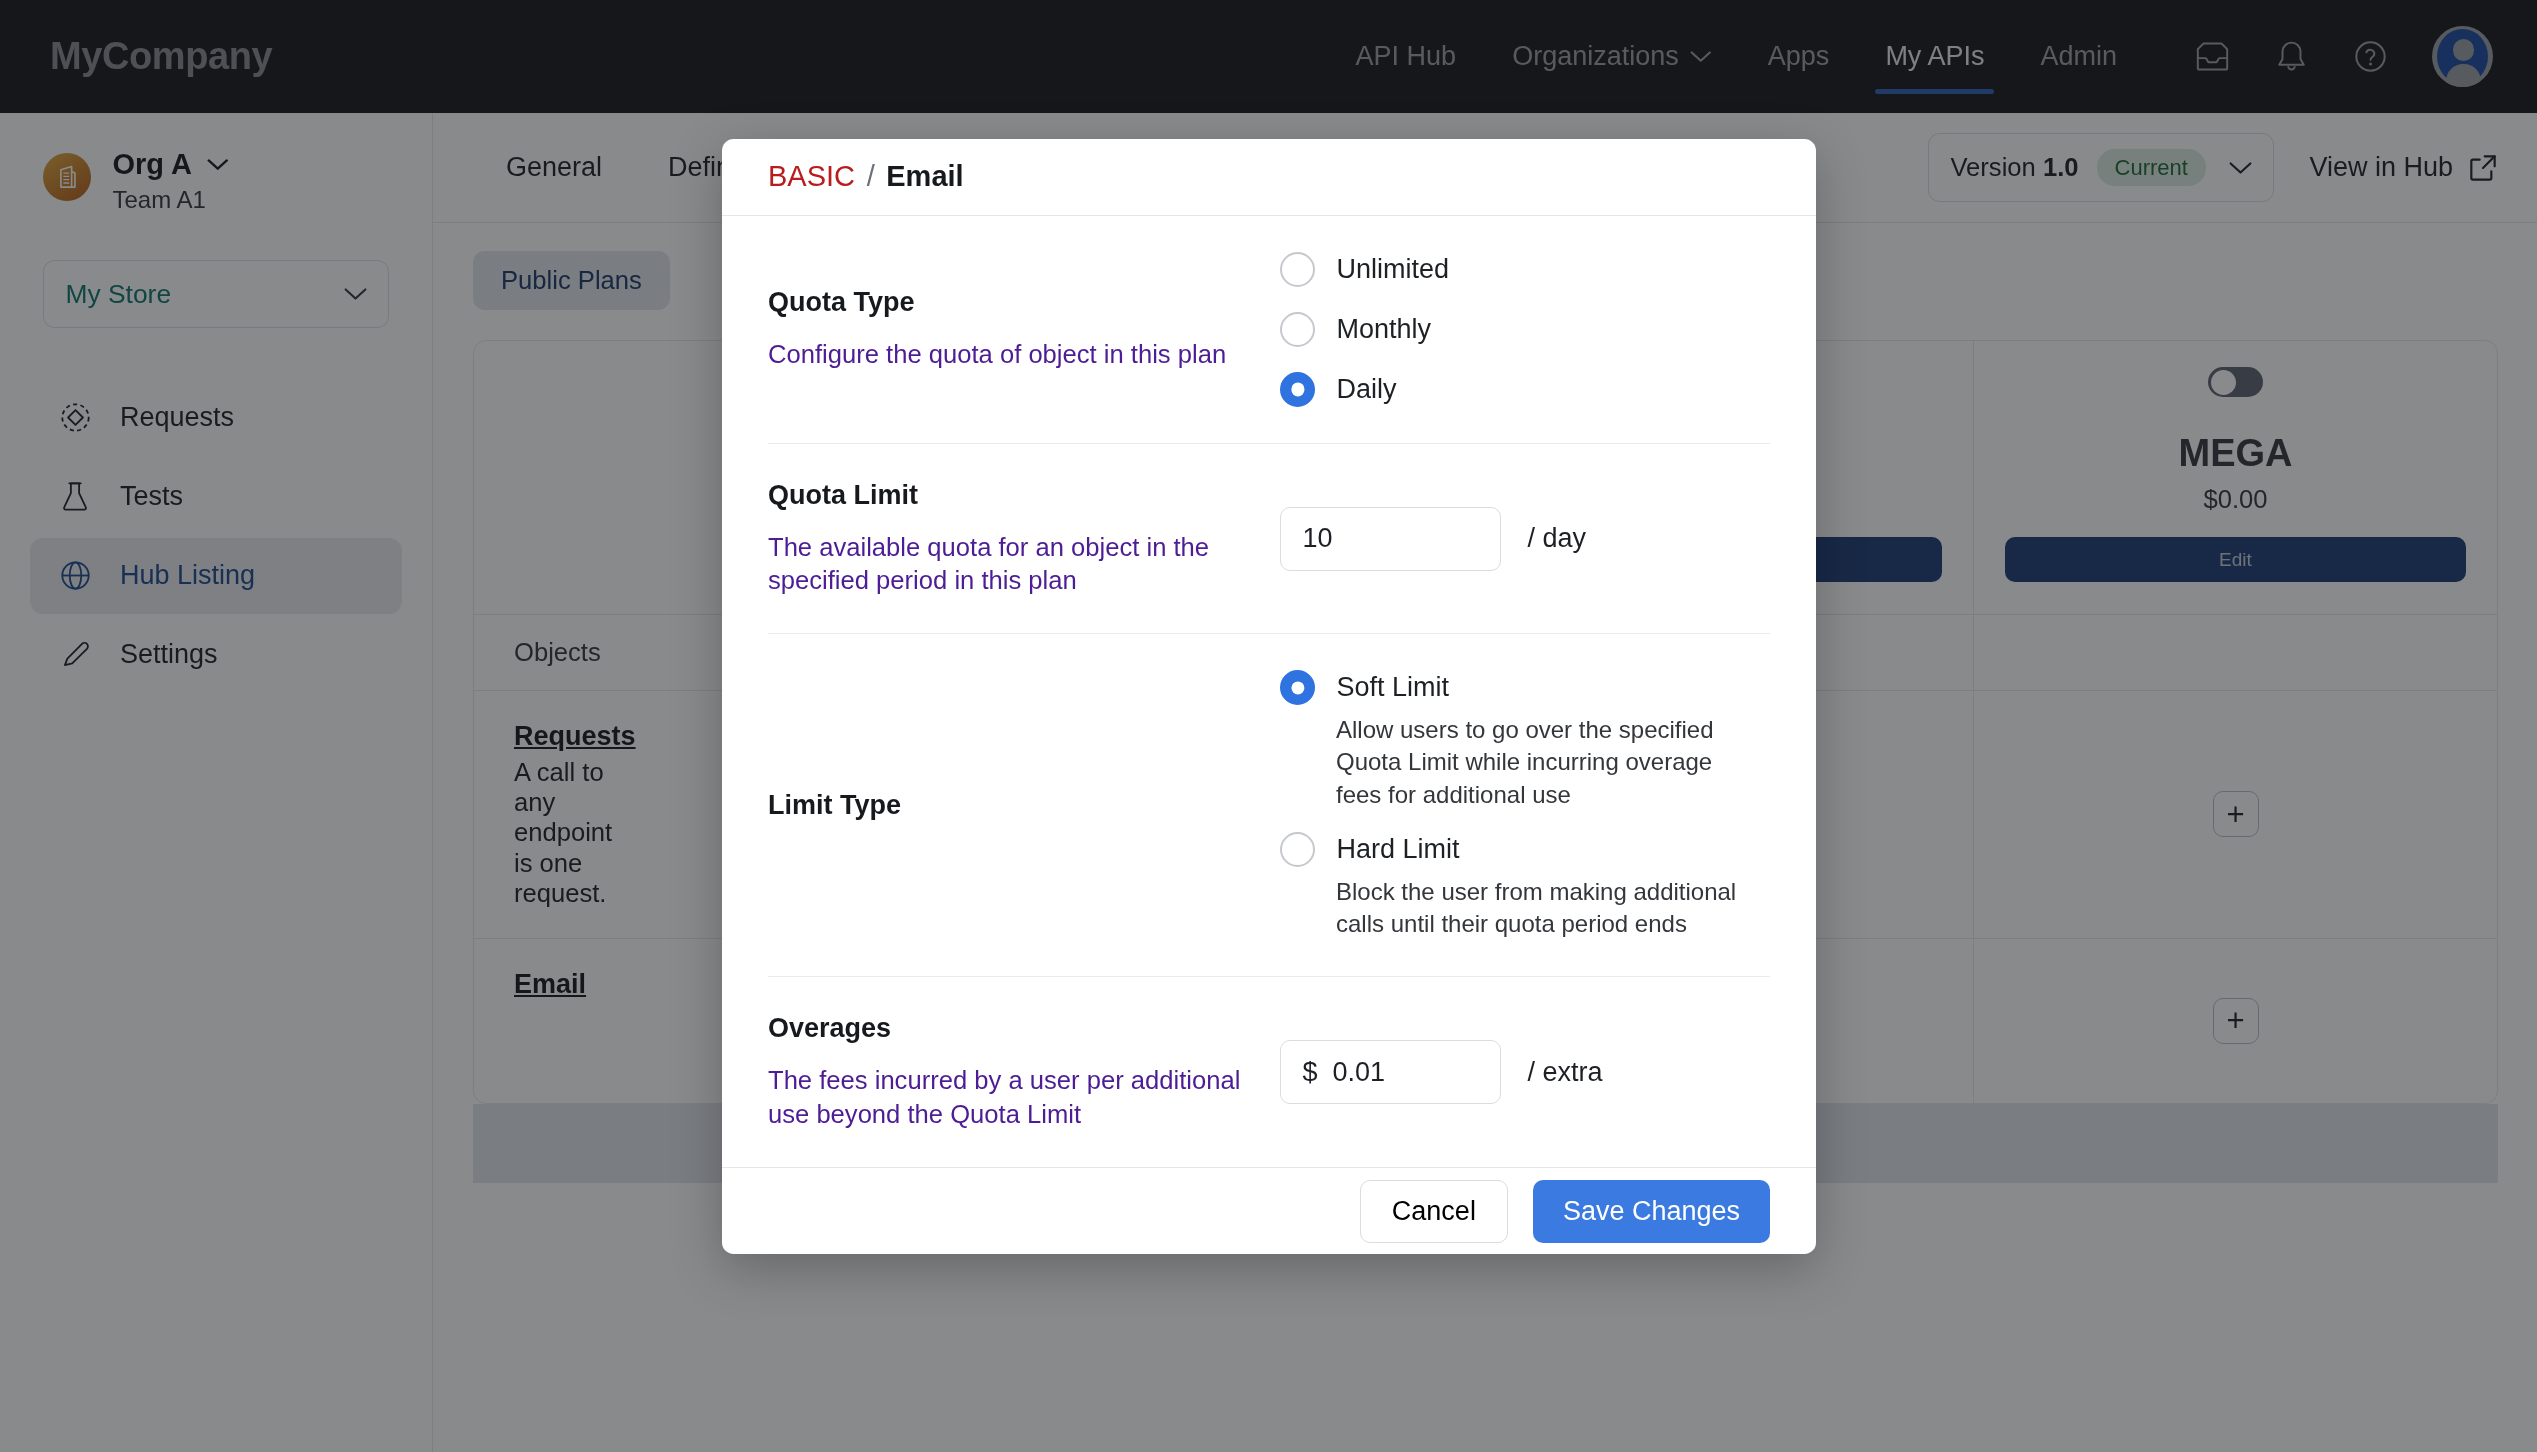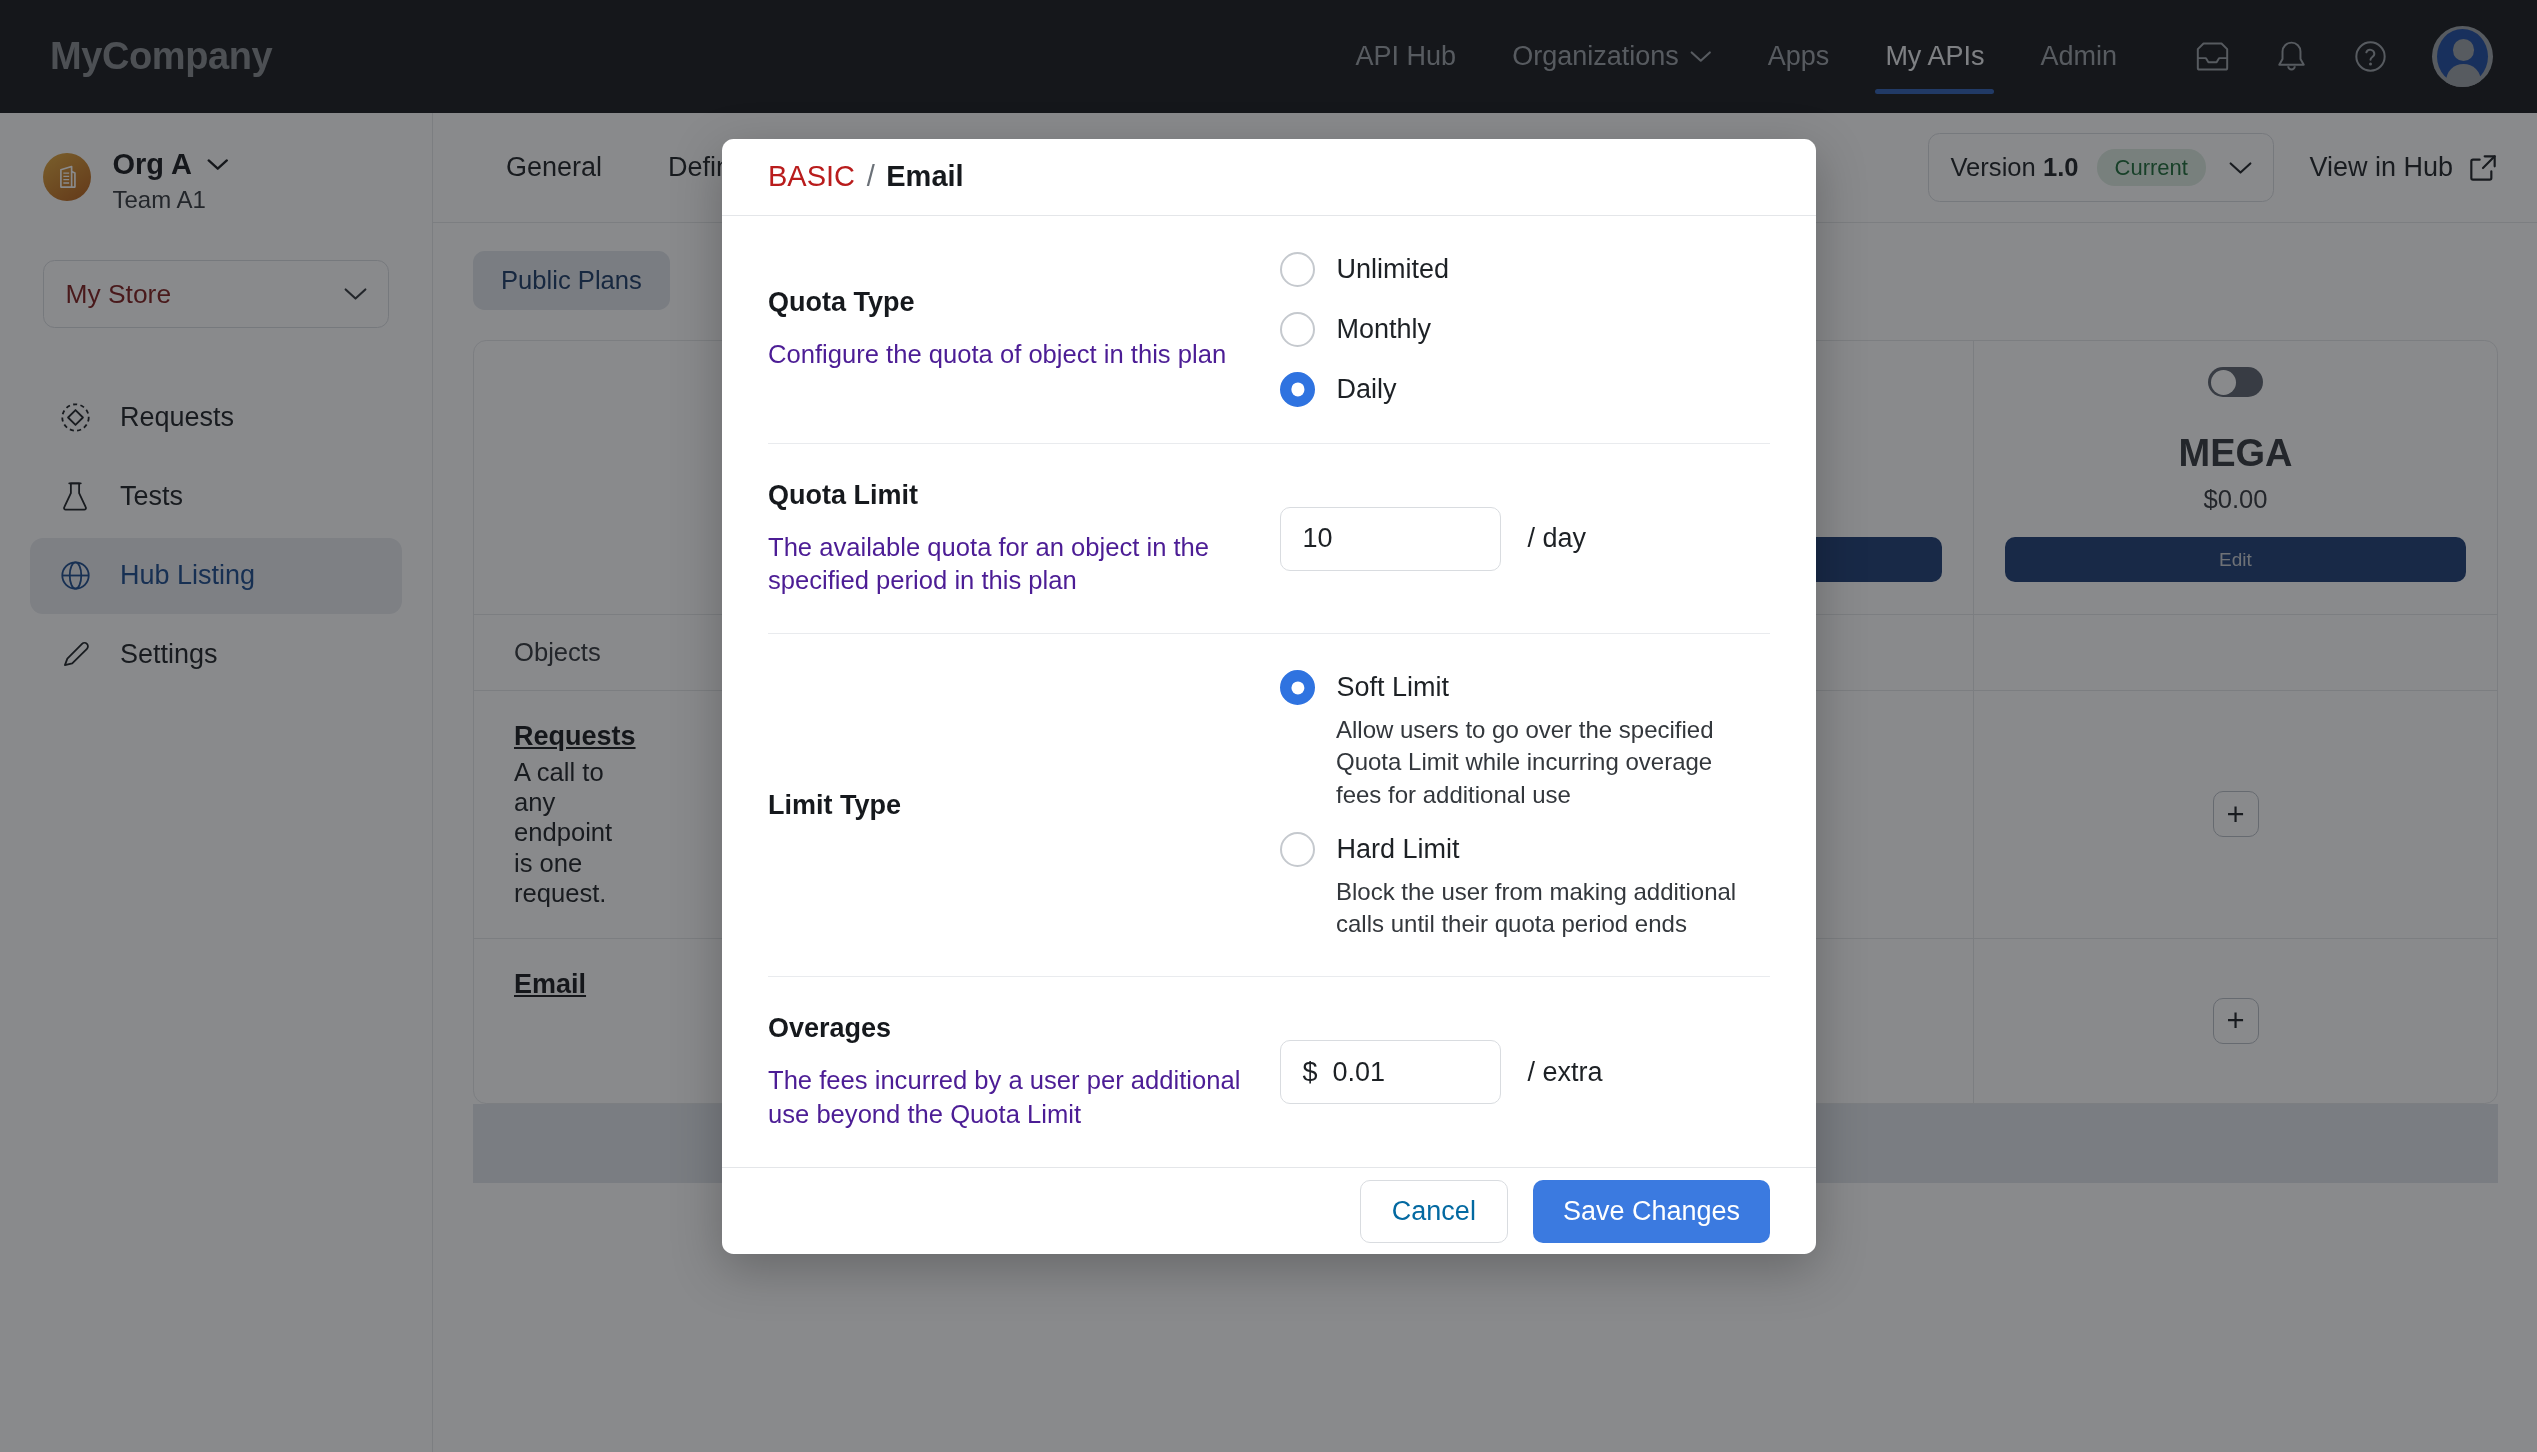--- a/index.html
+++ b/index.html
@@ -81,21 +81,21 @@
   .org-name { font-size: 29px; font-weight: 700; color: #16191d; }
   .org-caret { margin-left: 15px; color: #16191d; display: flex; }
   .org-team { font-size: 24px; color: #33373c; margin-top: 5px; }
 
   .store-select {
     margin: 46px 43px 0 43px; height: 68px;
     border: 1.7px solid #d9dce0; border-radius: 11.6px;
     display: flex; align-items: center; justify-content: space-between;
     padding: 0 21.5px;
   }
-  .store-select .lbl { font-size: 26.4px; color: #7f1d1d; }
+  .store-select .lbl { font-size: 26.4px; color: #0f766e; }
 
   .nav-list { margin-top: 51px; padding: 0 30px; }
   .side-item {
     height: 76px; display: flex; align-items: center;
     padding: 0 25px; border-radius: 13.2px; margin-bottom: 3.3px;
   }
   .side-item .si-icon { width: 40px; display: flex; align-items: center; justify-content: center; color: #1d2125; }
   .side-item .si-label { margin-left: 25px; font-size: 27px; color: #1d2125; }
   .side-item.active { background: #e8eaee; }
   .side-item.active .si-label { color: #1b4a8c; }
@@ -256,21 +256,21 @@
   .unit { margin-left: 26.4px; font-size: 27px; color: #1d2125; }
 
   .modal-foot {
     height: 112px; border-top: 1.7px solid #e4e6e9;
     display: flex; align-items: center; justify-content: flex-end;
     padding: 0 46px;
   }
   .btn-cancel {
     height: 63px; padding: 0 31px; border: 1.7px solid #d9dce0; border-radius: 10px;
     display: flex; align-items: center; justify-content: center;
-    font-size: 27px; color: #0369a1; background: #ffffff;
+    font-size: 27px; color: #000000; background: #ffffff;
   }
   .btn-save {
     margin-left: 25px; height: 63px; padding: 0 30px; border-radius: 10px;
     display: flex; align-items: center; justify-content: center;
     font-size: 27px; color: #ffffff; background: #3b7ae0;
   }
 
   svg { display: block; }
 </style>
 </head>

